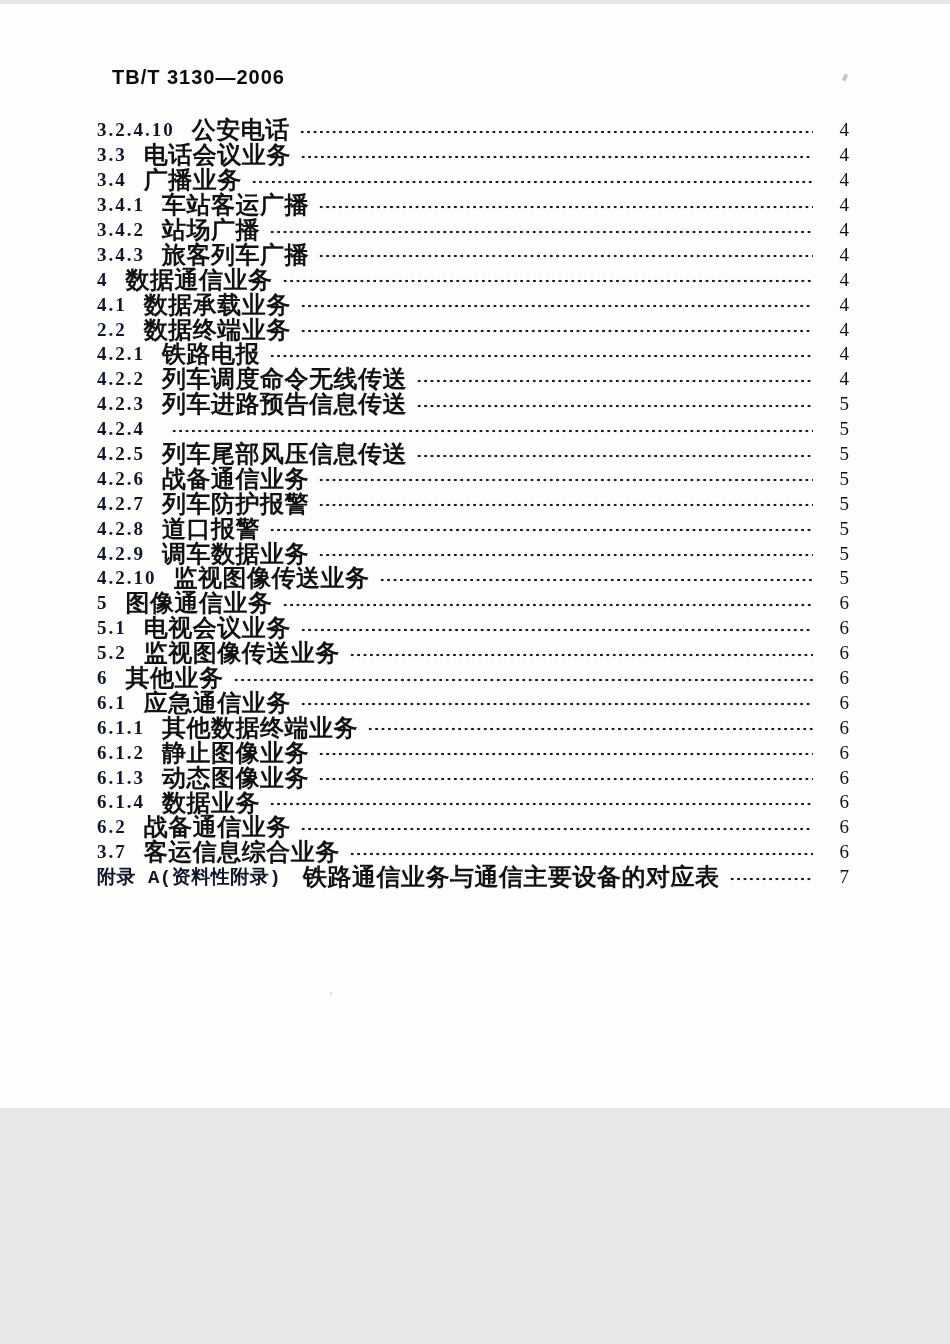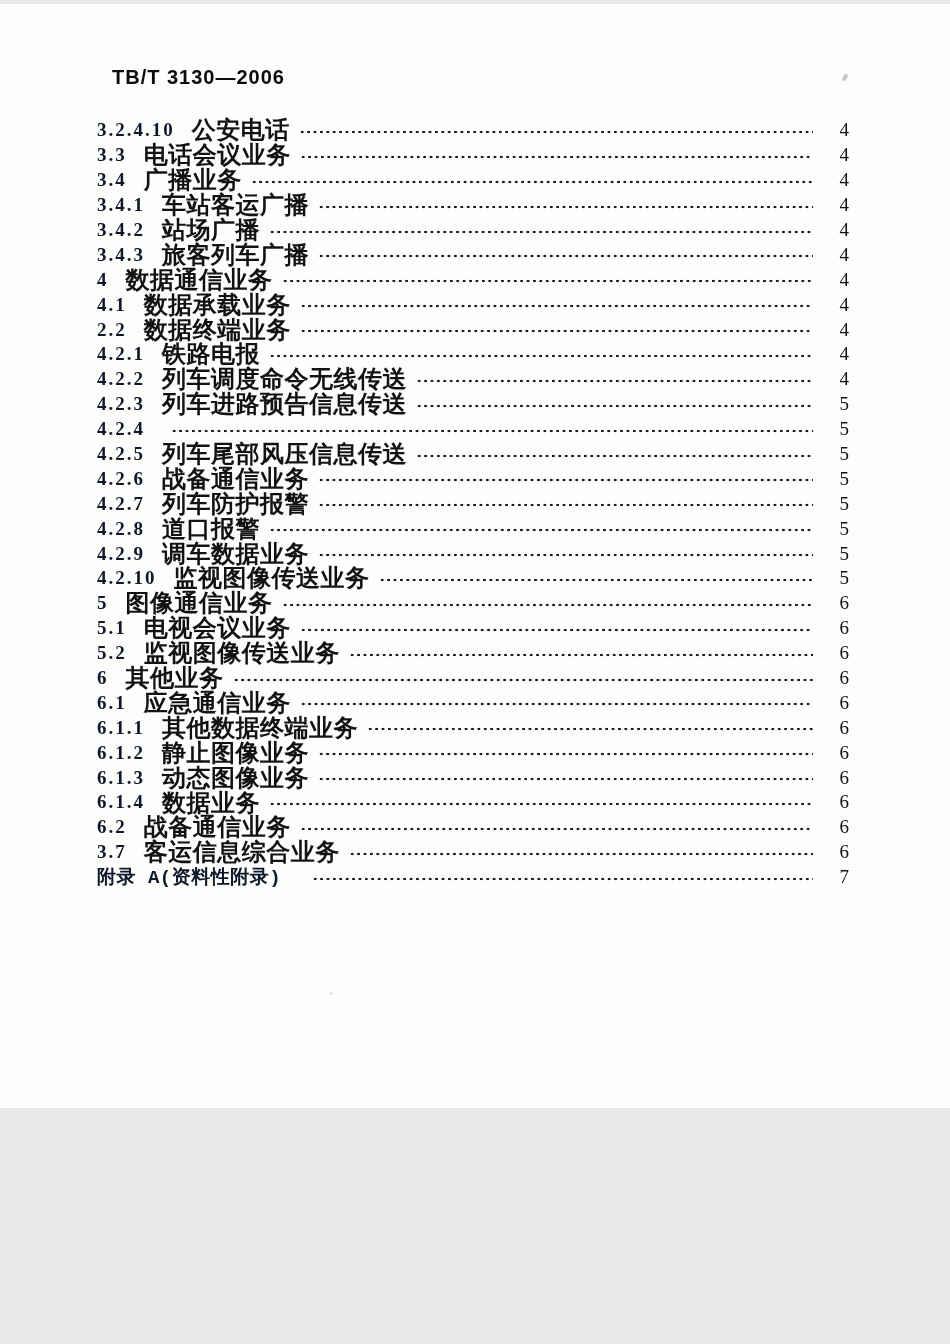--- a/index.html
+++ b/index.html
@@ -323,20 +323,21 @@
 
   <div class="toc-row">
     <span class="toc-num">3.7</span>
     <span class="toc-title">客运信息综合业务</span>
     <span class="leader"></span>
     <span class="toc-page">6</span>
   </div>
 
   <div class="toc-row appendix">
     <span class="toc-num">附录 A(资料性附录)</span>
+    <span class="toc-title">铁路通信业务与通信主要设备的对应表</span>
     <span class="leader"></span>
     <span class="toc-page">7</span>
   </div>
 
 </div>
 
   <div class="page-footer">Ⅱ</div>
 </div>
 
 </body></html>

